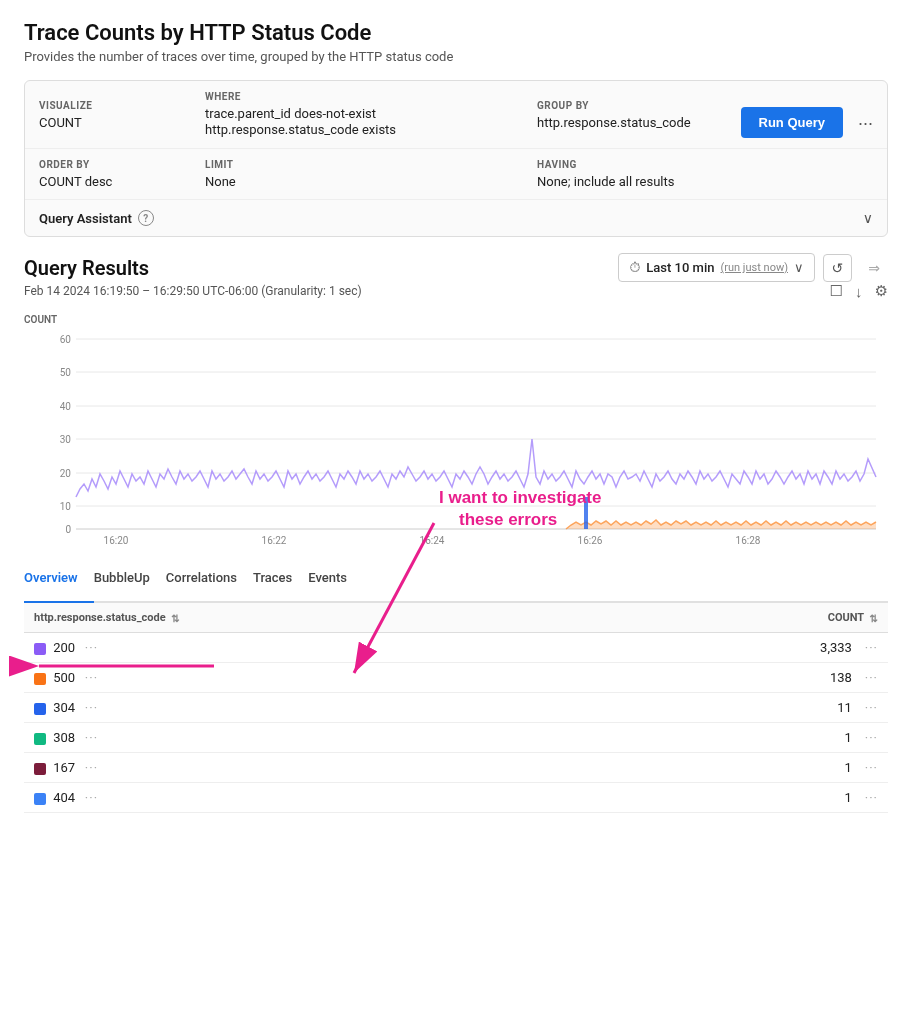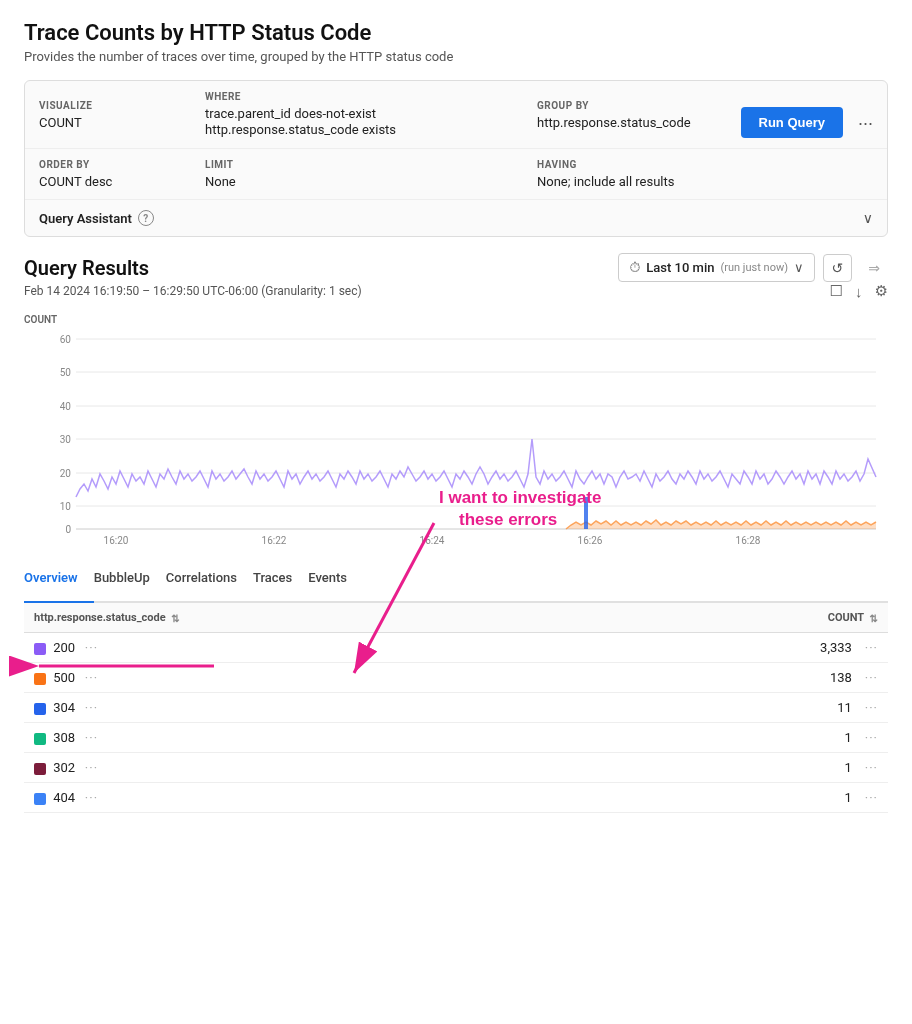--- a/index.html
+++ b/index.html
@@ -143,21 +143,21 @@
       gap: 6px;
       border: 1px solid #ccc;
       border-radius: 4px;
       padding: 5px 10px;
       cursor: pointer;
       background: #fff;
       font-size: 13px;
     }
     .time-picker .clock-icon { color: #666; font-size: 14px; }
     .time-picker .label { color: #222; font-weight: 500; }
-    .time-picker .sublabel { color: #888; font-size: 11px; }
+    .time-picker .sublabel { color: #888; font-size: 11px; text-decoration: underline; }
     .time-picker .caret { color: #555; }
 
     .results-actions {
       display: flex;
       align-items: center;
       gap: 8px;
     }
     .icon-btn {
       background: none;
       border: 1px solid #ccc;
@@ -500,21 +500,21 @@
     </td>
     <td class="right">
       1
       &nbsp;&nbsp;
       <span class="row-dots">···</span>
     </td>
   </tr>
         <tr>
     <td>
       <span class="color-dot" style="background:#7c1d3b"></span>
-      <span>302</span>
+      <span>167</span>
       &nbsp;
       <span class="row-dots">···</span>
     </td>
     <td class="right">
       1
       &nbsp;&nbsp;
       <span class="row-dots">···</span>
     </td>
   </tr>
         <tr>

